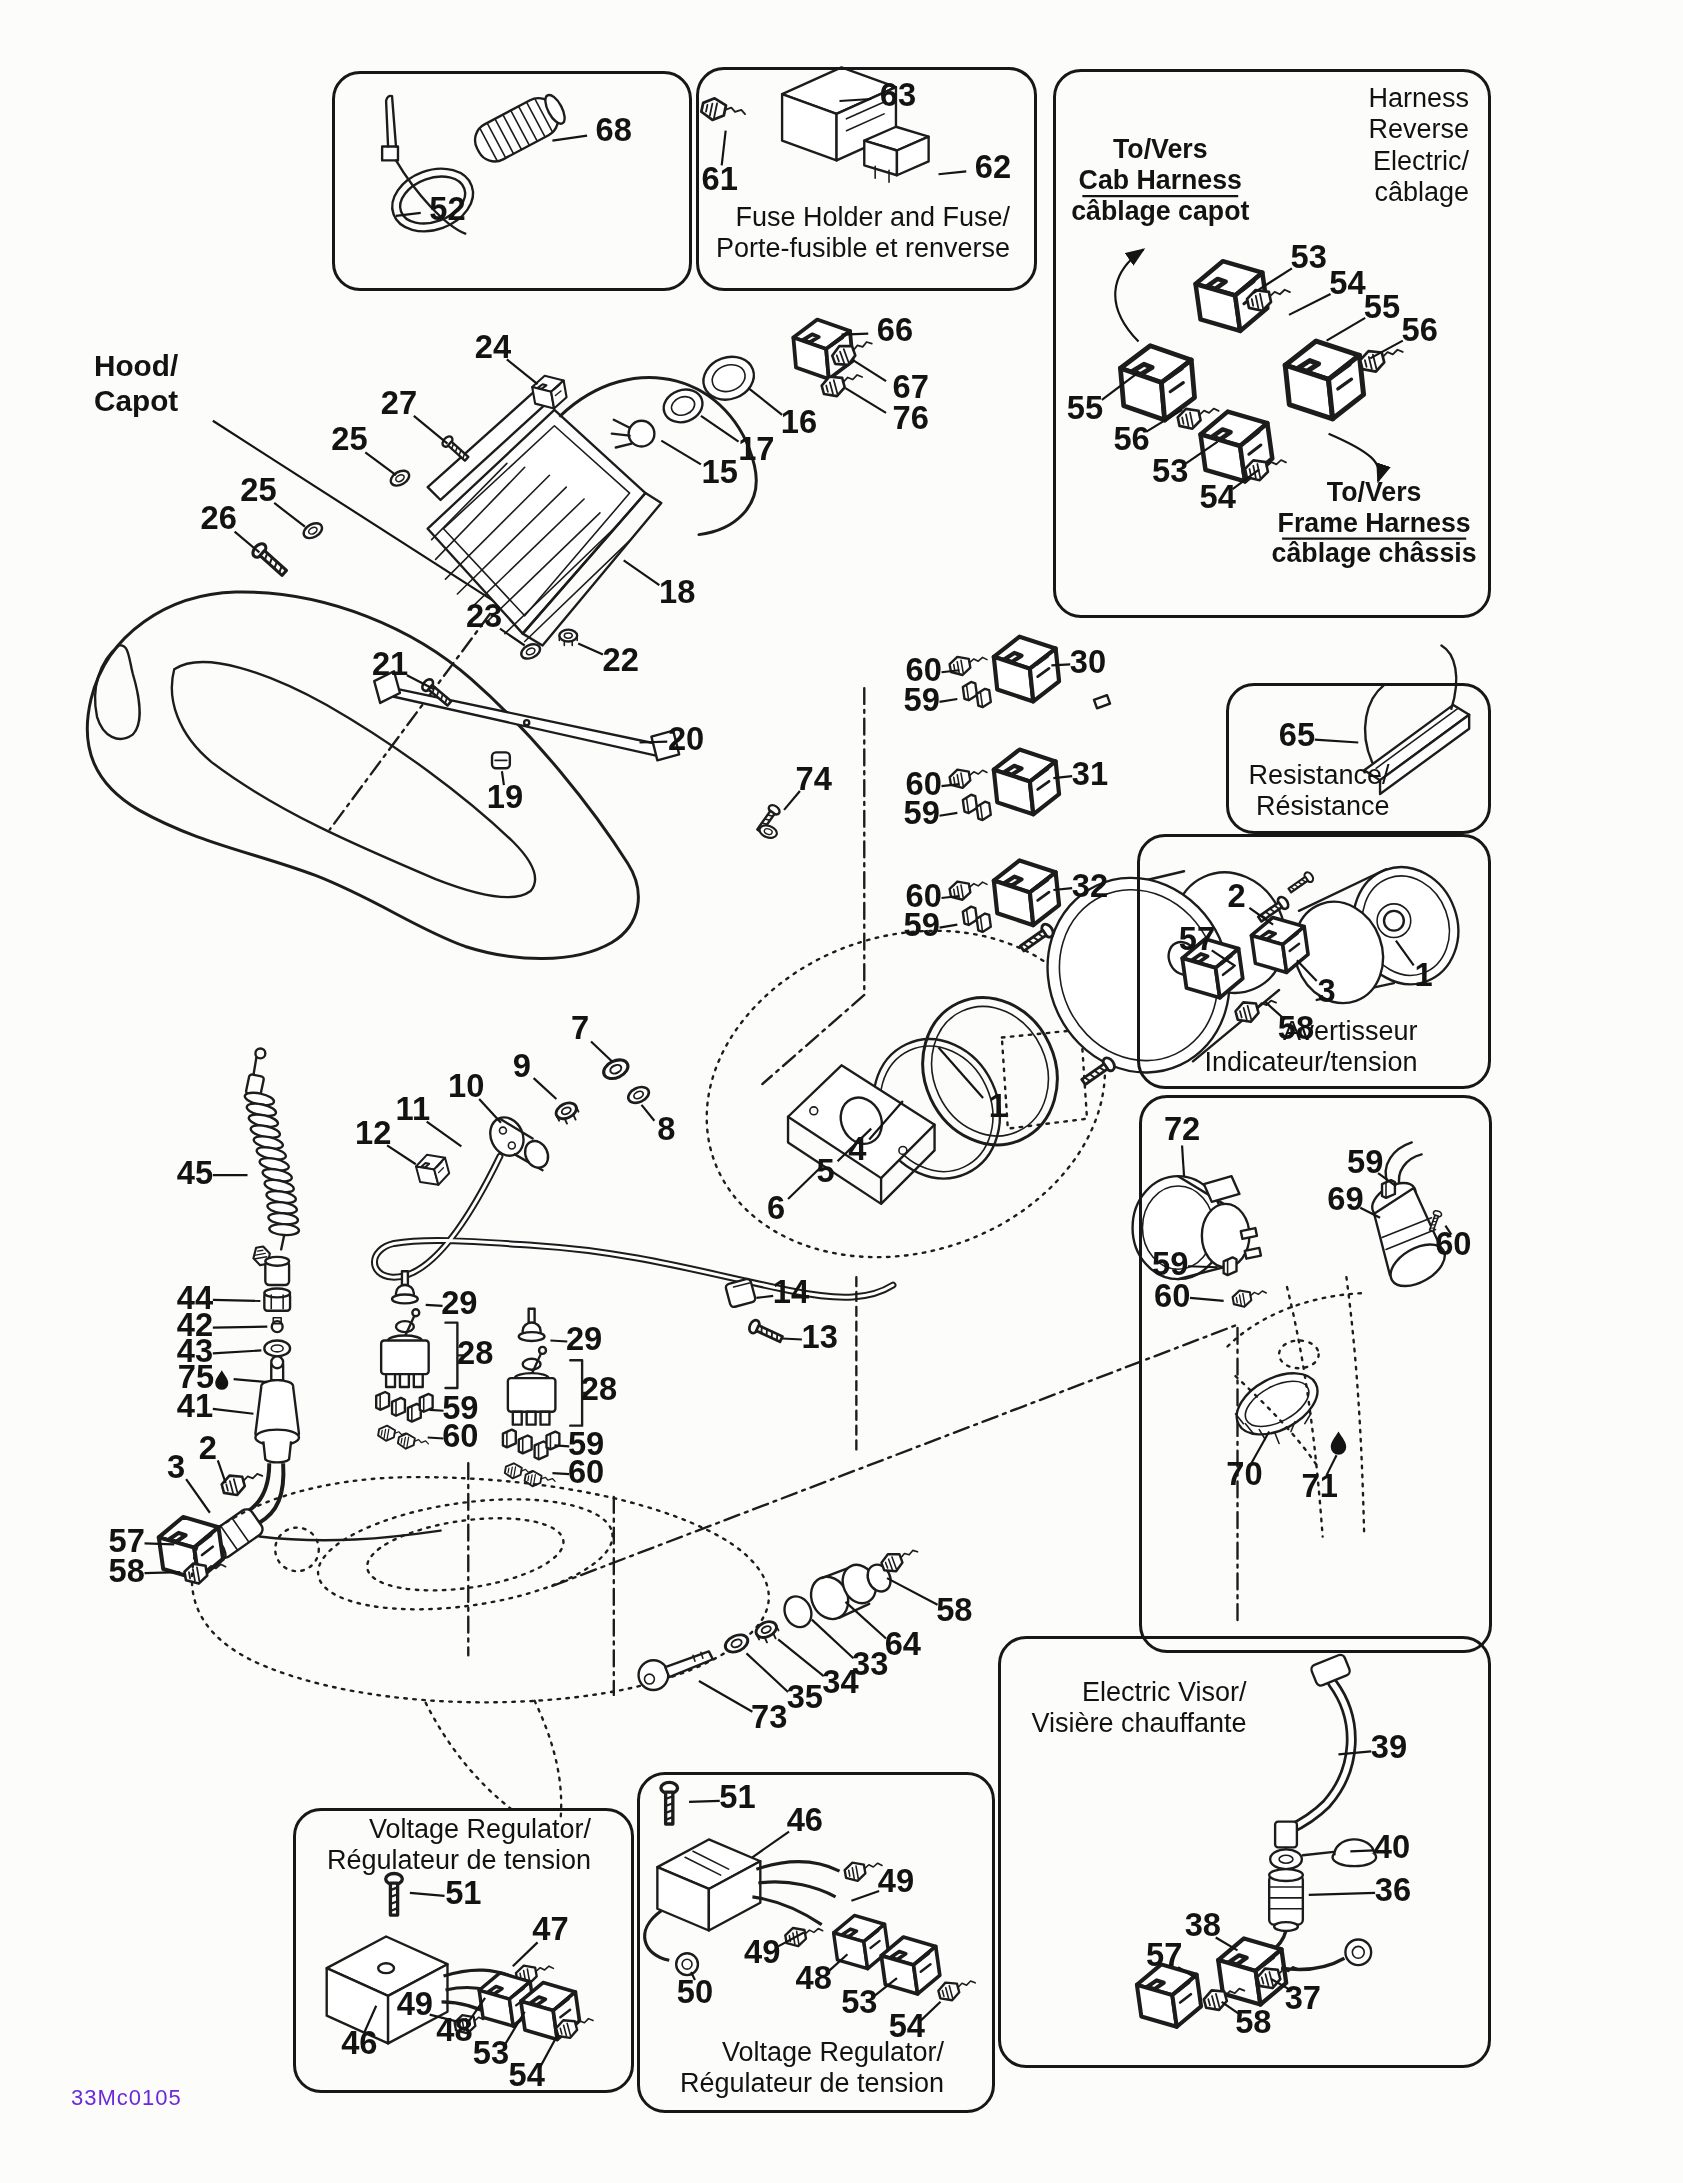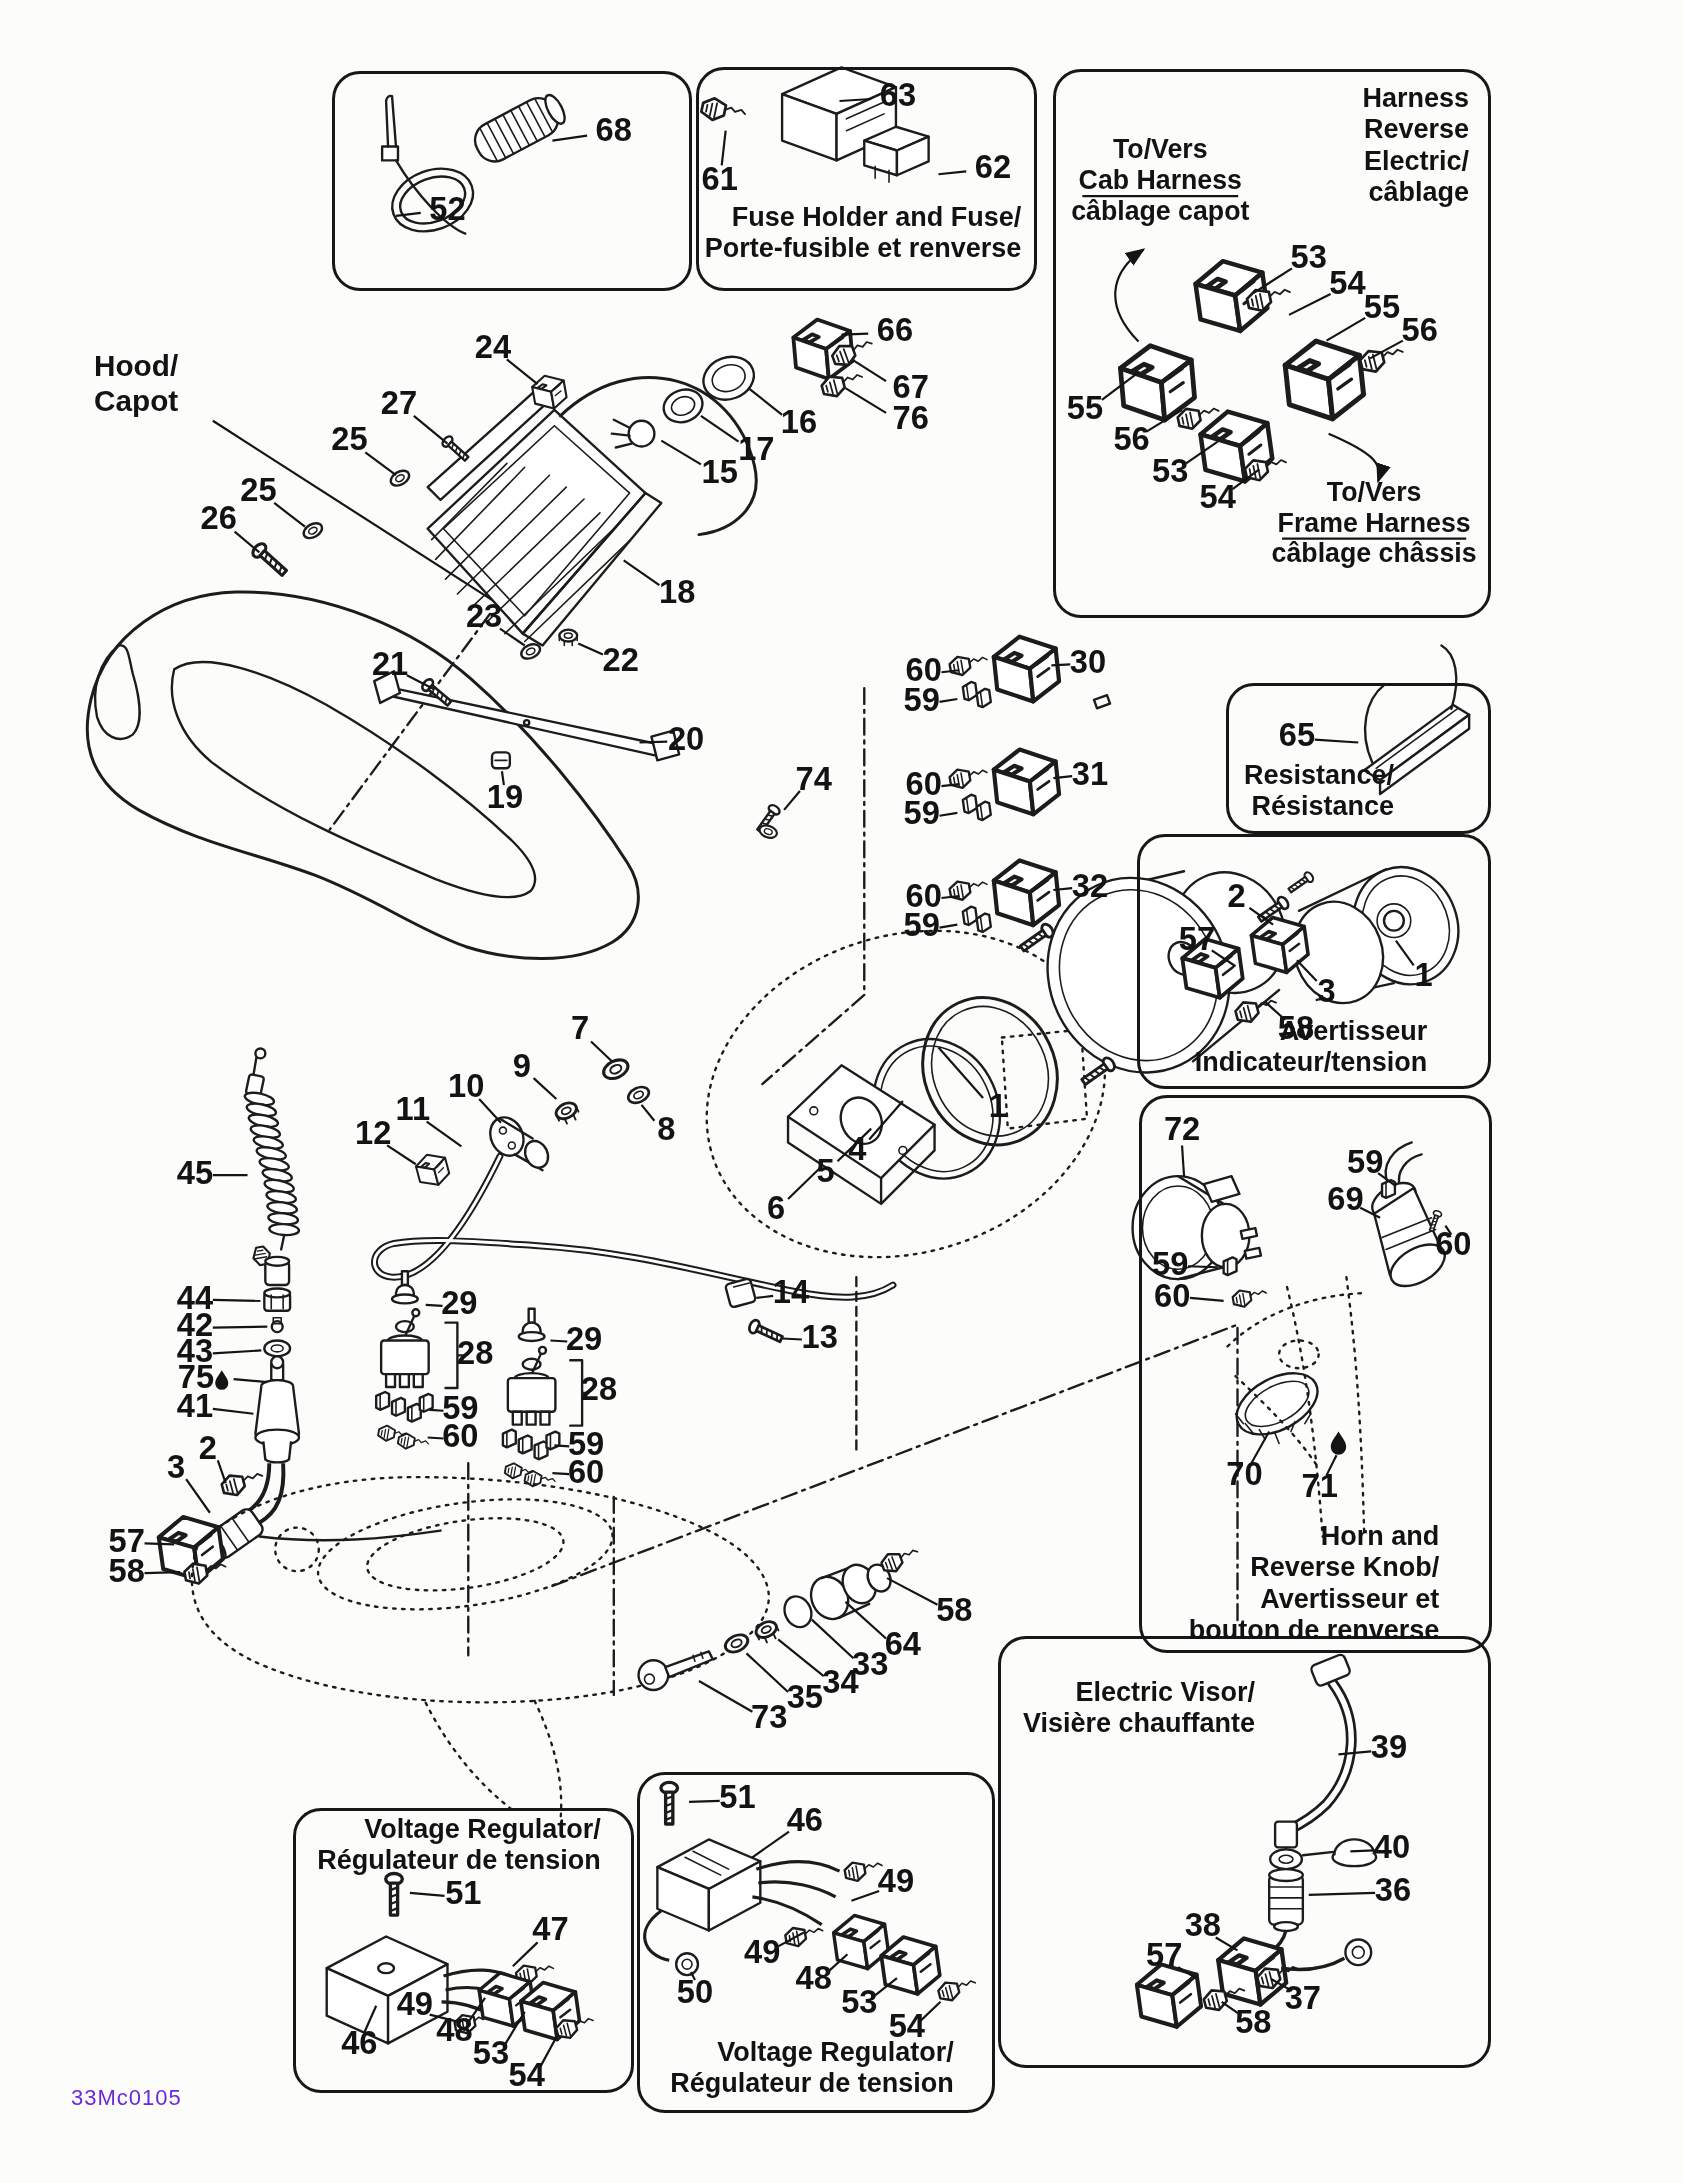--- a/index.html
+++ b/index.html
@@ -1,19 +1,19 @@
 <!DOCTYPE html>
 <html><head>
 <meta charset="utf-8">
 <style>
   body{margin:0;background:#e9e9e9}
   #stage{position:relative;width:1683px;height:2184px;background:#fcfcfb;font-family:"Liberation Sans",sans-serif;overflow:hidden}
   #art{position:absolute;left:0;top:0;z-index:1}
   .pbox{position:absolute;border:3.2px solid #171717;border-radius:28px;z-index:2;pointer-events:none;background:transparent}
-  .btitle{position:absolute;z-index:3;font-weight:bold;font-size:27px;line-height:1.16;color:#121212;white-space:nowrap}
+  .btitle{position:absolute;z-index:3;font-weight:normal;font-size:27px;line-height:1.16;color:#121212;white-space:nowrap}
   .center{transform:translateX(-50%);text-align:right}
   .right{transform:translateX(-100%);text-align:right}
   .code{position:absolute;left:71px;top:2085px;font-size:22px;letter-spacing:1px;color:#6d28d9;z-index:3}
   svg text.pnum{font-family:"Liberation Sans",sans-serif;font-weight:bold;font-size:33px;fill:#131313}
   svg text.anno{font-family:"Liberation Sans",sans-serif;font-size:27px;fill:#131313;font-weight:bold}
   svg text.annob{font-size:30px}
   .s{stroke:#1c1c1c;stroke-width:2.4;fill:none;stroke-linecap:round;stroke-linejoin:round}
   .sw{stroke:#1c1c1c;stroke-width:2.4;fill:#fff;stroke-linejoin:round}
   .thin{stroke-width:1.6}
   .th{stroke-width:3}
@@ -747,26 +747,20 @@
       <div>câblage</div>
   </div>
   <div class="btitle center" style="left:1319px;top:760px">
     <div>Resistance/</div>
       <div>Résistance</div>
   </div>
   <div class="btitle center" style="left:1311px;top:1016px">
     <div>Avertisseur</div>
       <div>Indicateur/tension</div>
   </div>
-  <div class="btitle center" style="left:1314px;top:1521px">
-    <div>Horn and</div>
-      <div>Reverse Knob/</div>
-    <div>Avertisseur et</div>
-      <div>bouton de renverse</div>
-  </div>
   <div class="btitle center" style="left:1139px;top:1677px">
     <div>Electric Visor/</div>
       <div>Visière chauffante</div>
   </div>
   <div class="btitle center" style="left:459px;top:1814px">
     <div>Voltage Regulator/</div>
       <div>Régulateur de tension</div>
   </div>
   <div class="btitle center" style="left:812px;top:2037px">
     <div>Voltage Regulator/</div>

